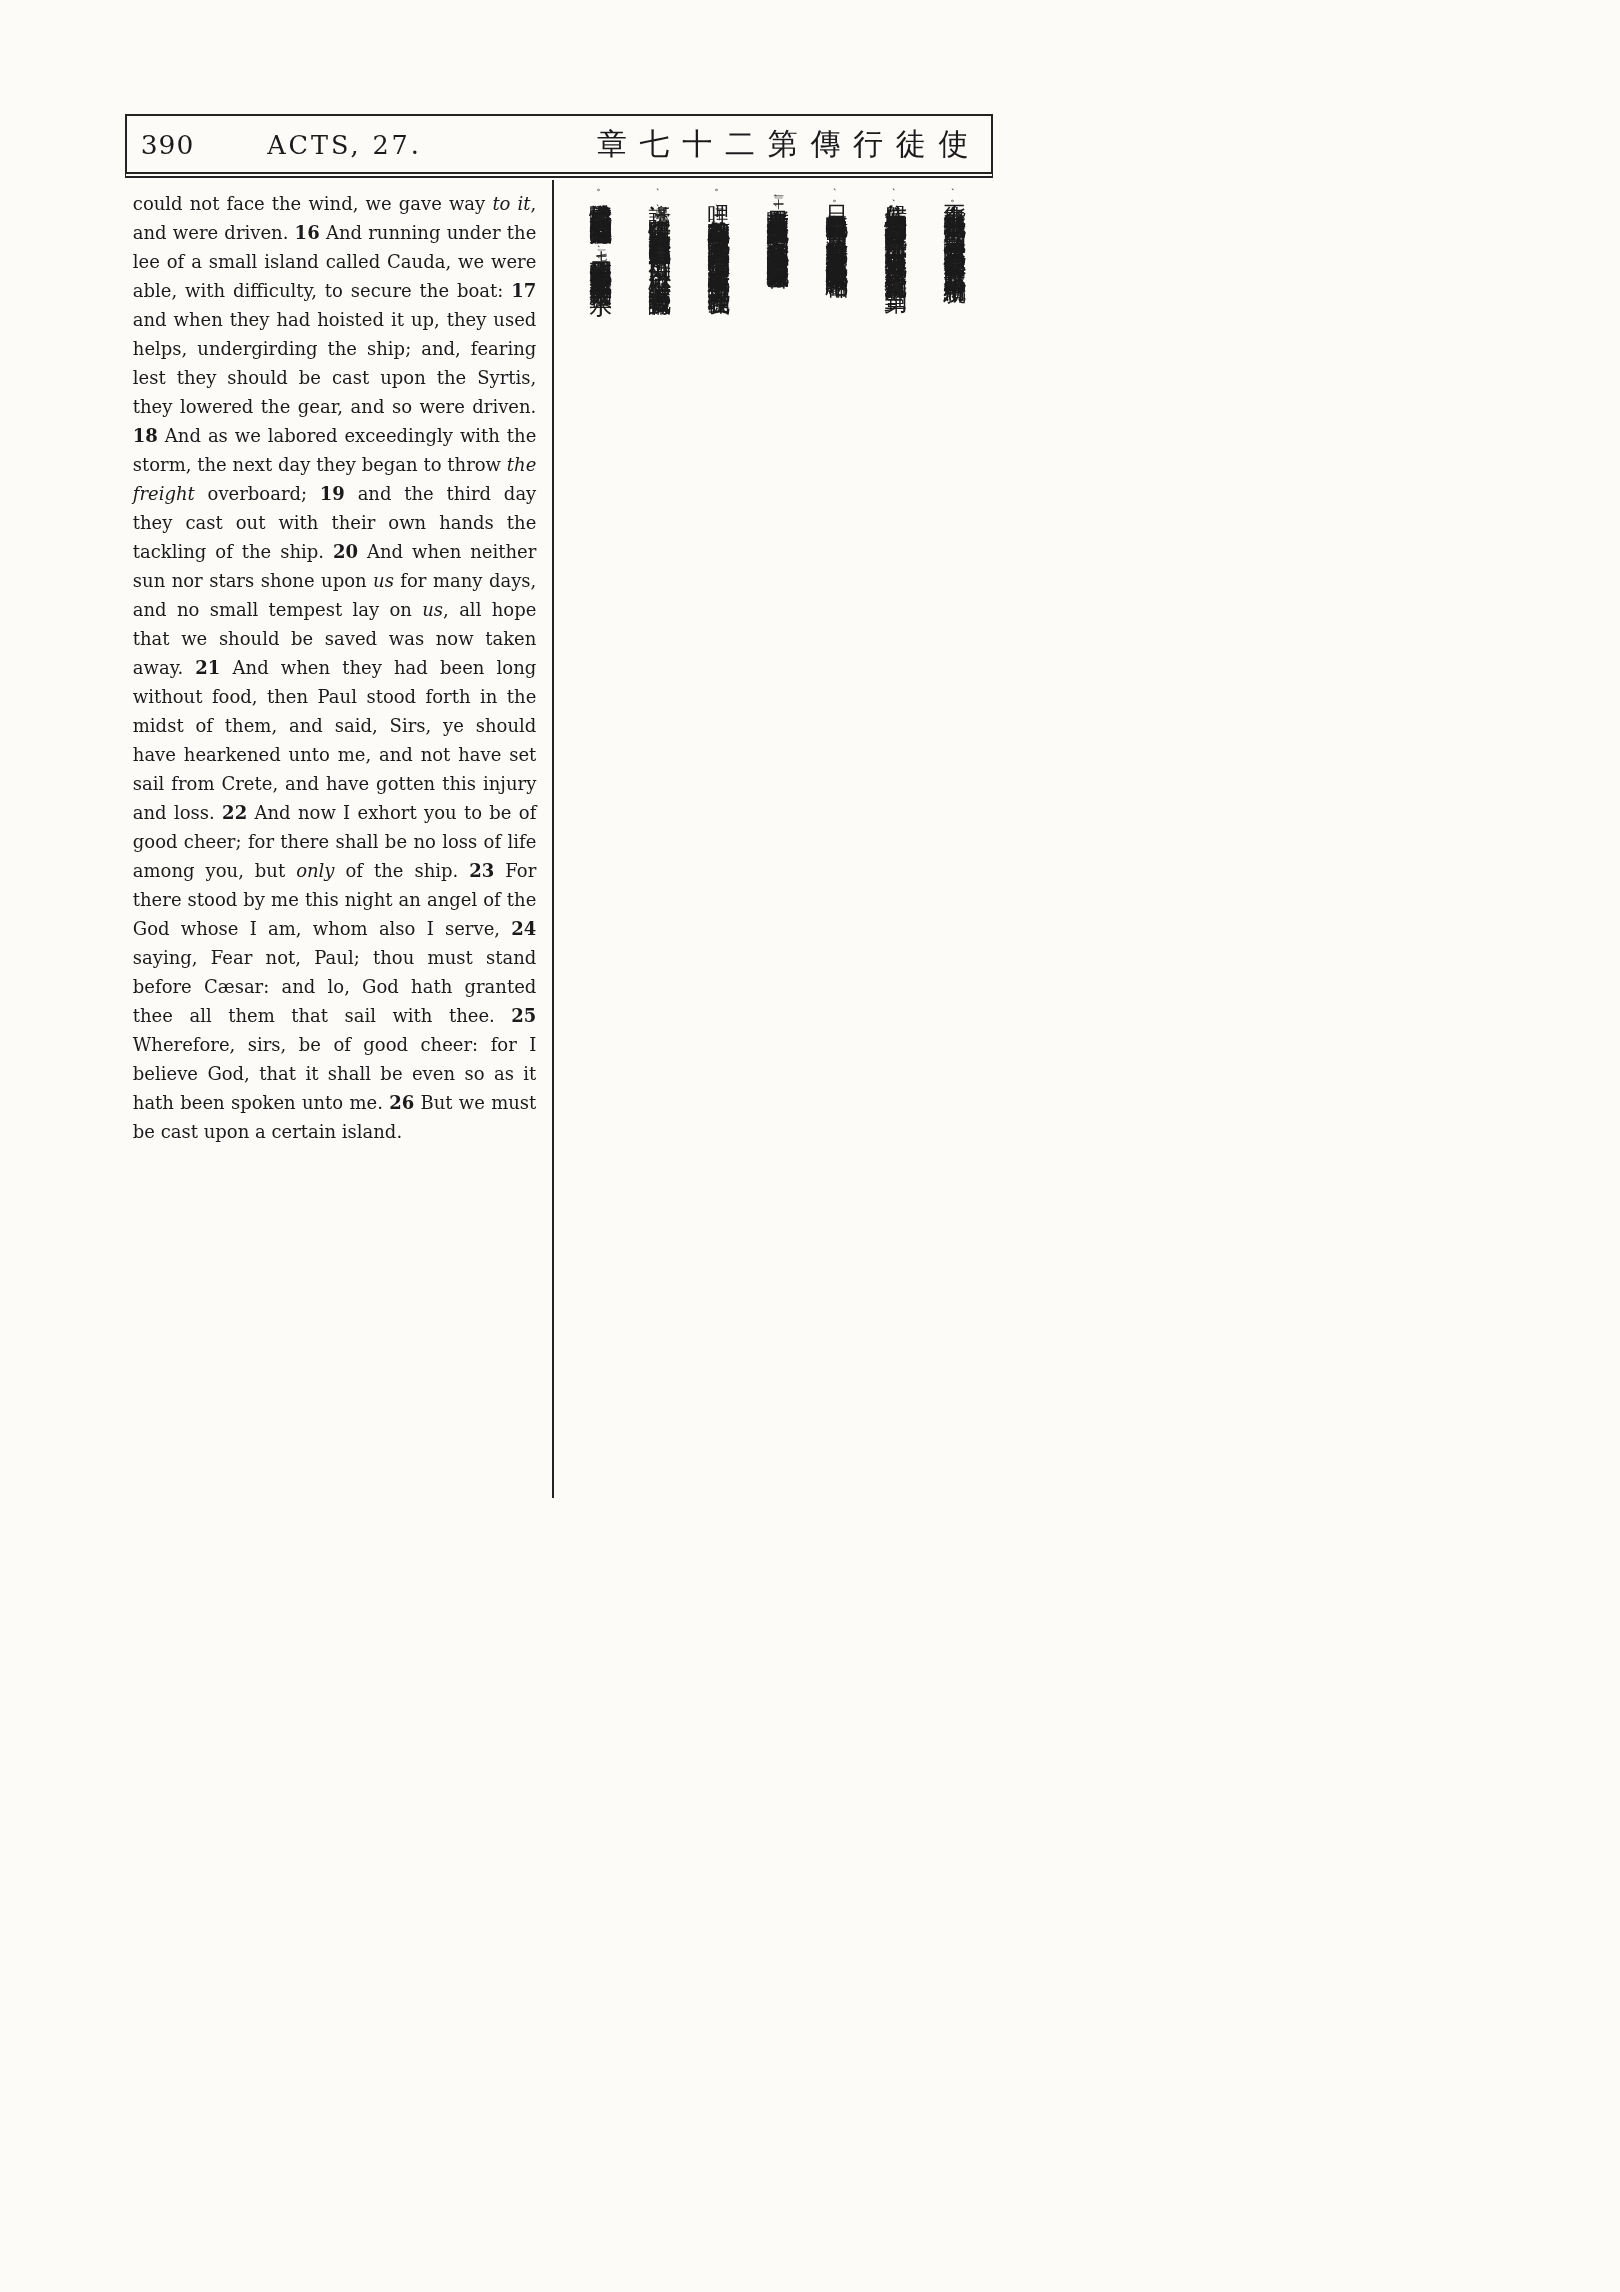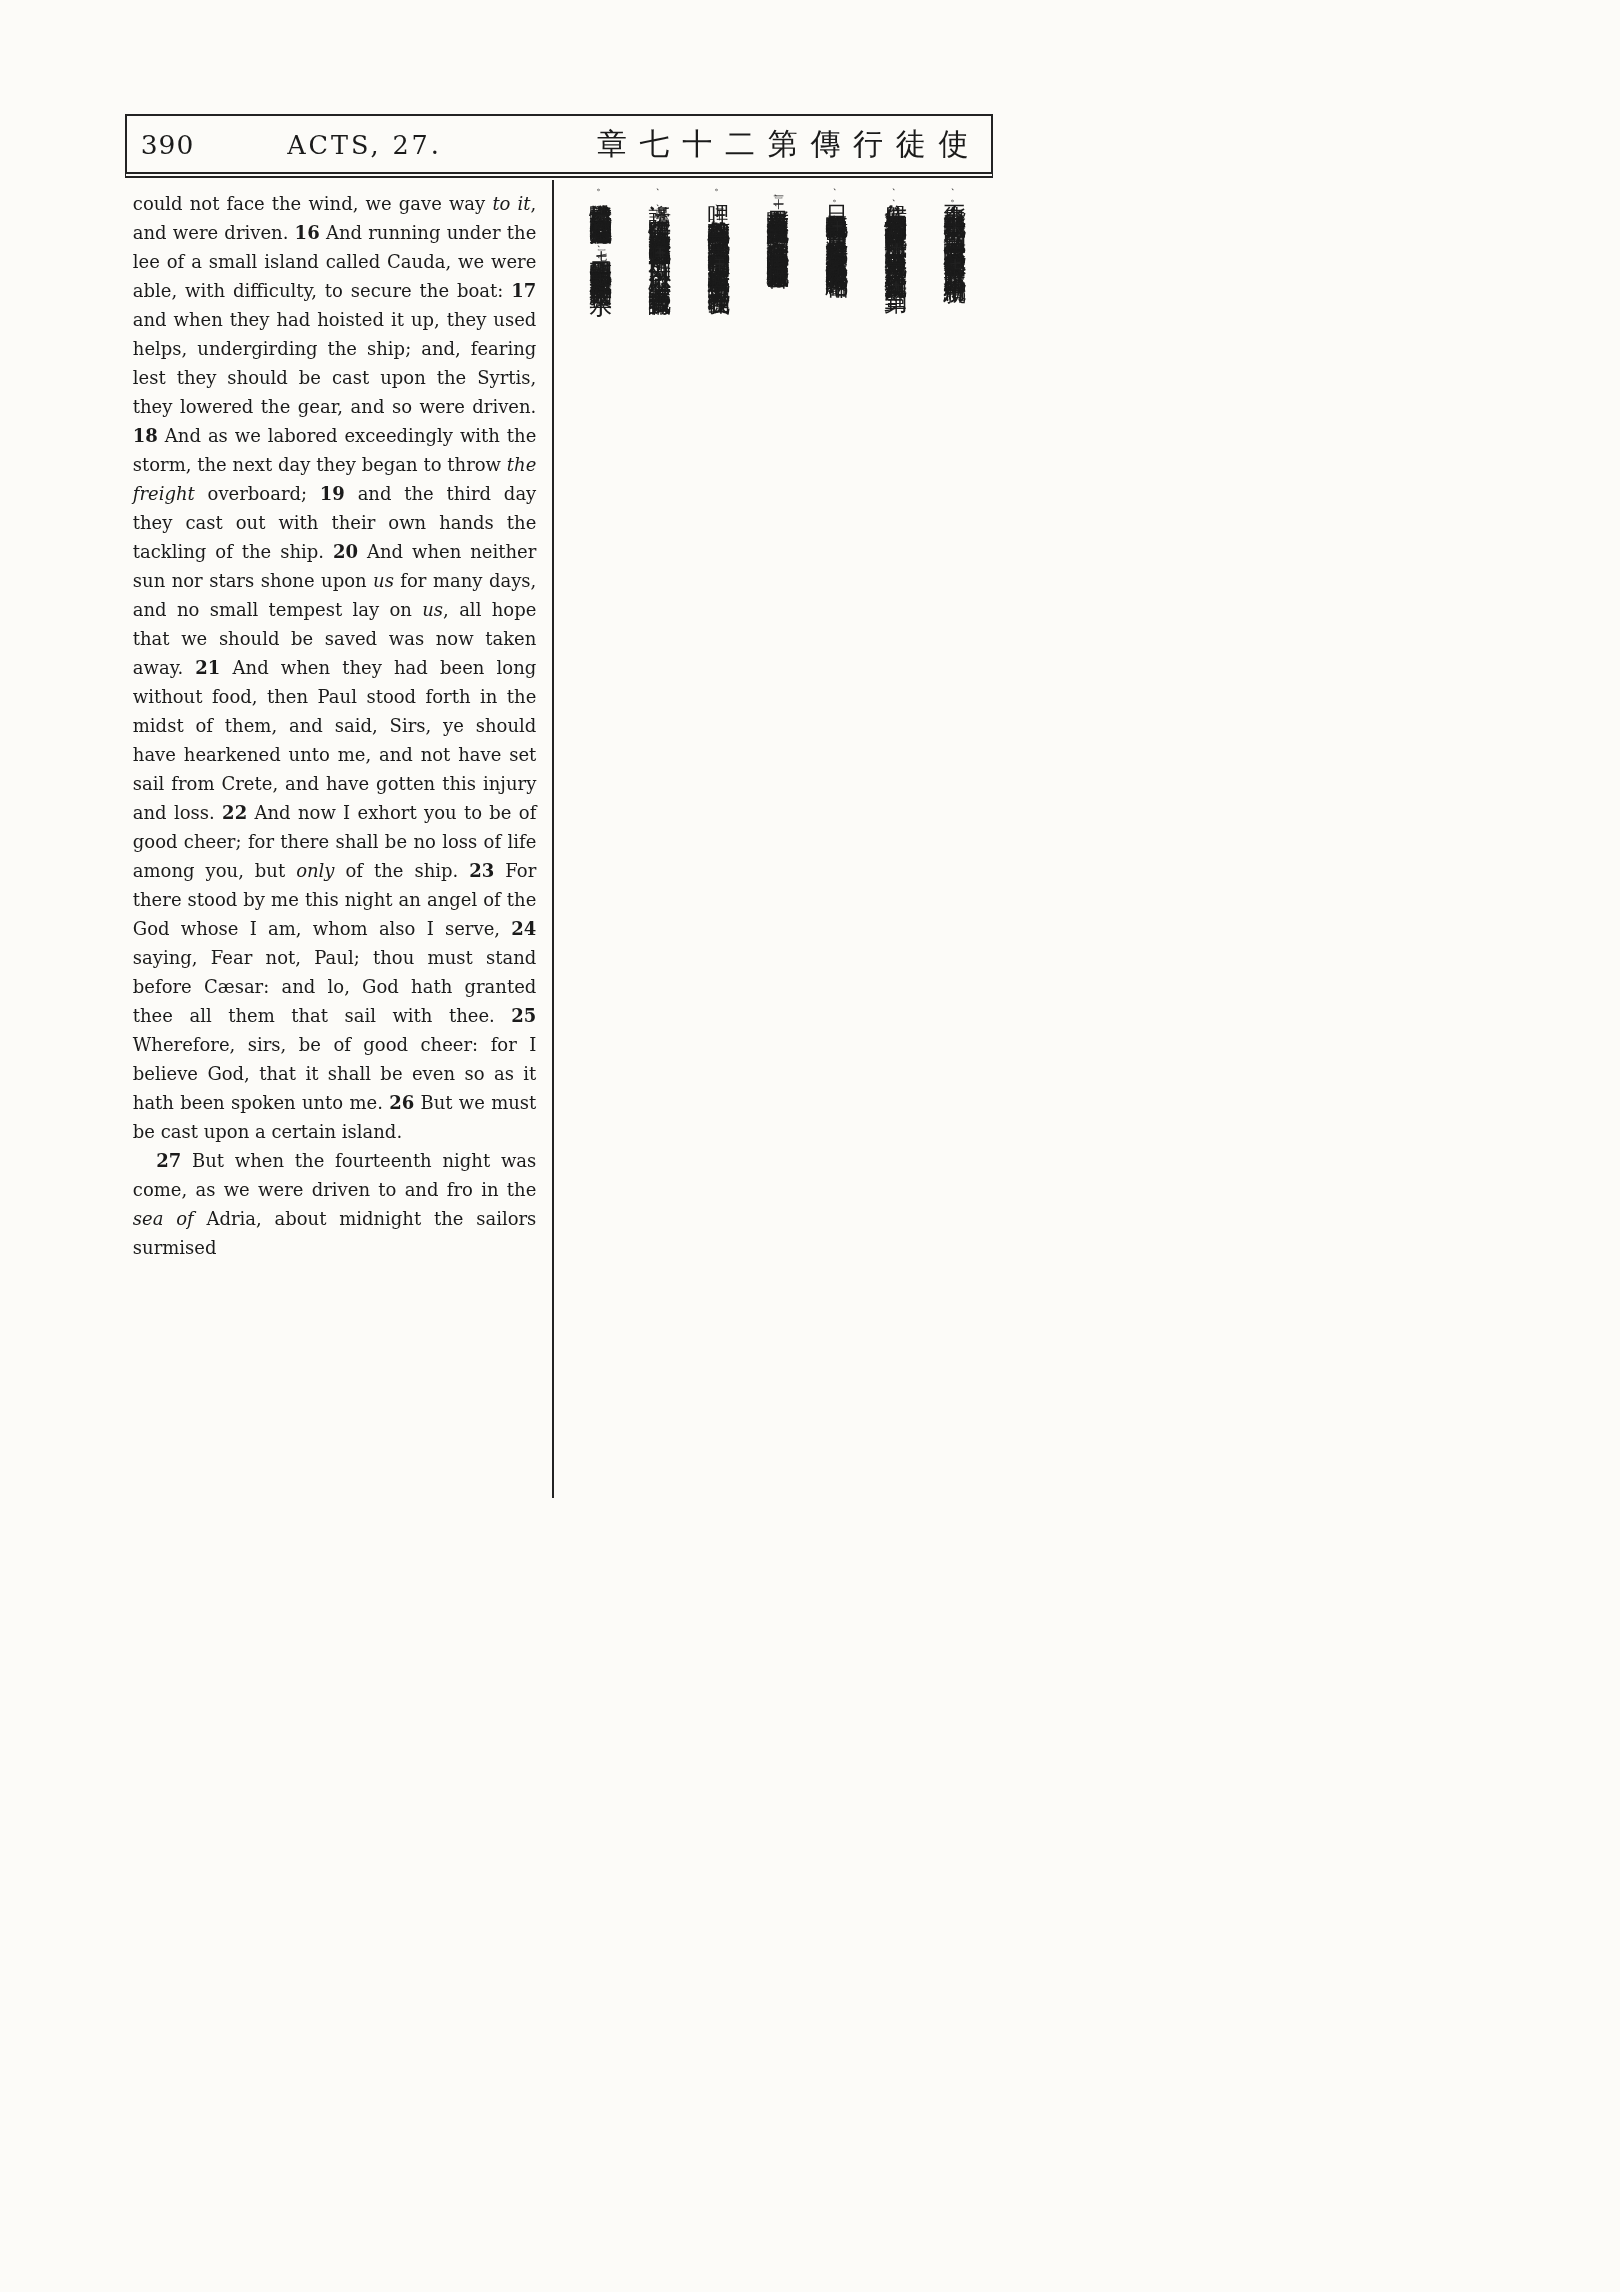--- a/index.html
+++ b/index.html
@@ -11,21 +11,20 @@
   }
   .page-inner { position:absolute; left:125px; top:114px; width:868px; }
 
   .header {
     display:flex; align-items:baseline;
     border-top:2.9px solid #232323;
     border-bottom:6.9px double #232323;
     border-left:2px solid #232323;
     border-right:2px solid #232323;
     padding:7.8px 9.8px 6.9px 13.7px;
-    gap:20px;
   }
   .pgnum { font-size:26.5px; letter-spacing:1px; }
   .ten   { font-size:25.5px; margin-left:73px; letter-spacing:2.9px; }
   .tzh   { margin-left:auto; font-size:30px; font-weight:normal; letter-spacing:12.7px; white-space:nowrap; }
 
   .main { display:flex; height:1318px; margin-top:2px; }
 
   .col-en {
     width:427px; padding:9.8px 15.7px 0 7.8px;
     font-size:18px; line-height:29px; text-align:justify;
@@ -55,21 +54,20 @@
 
   <div class="header">
     <span class="pgnum">390</span>
     <span class="ten">ACTS, 27.</span>
     <span class="tzh">章七十二第傳行徒使</span>
   </div>
 
   <div class="main">
     <div class="col-en">
         <p>could not face the wind, we gave way <span class="it">to it</span>, and were driven. <span class="vnum">16</span> And running under the lee of a small island called Cauda, we were able, with difficulty, to secure the boat: <span class="vnum">17</span> and when they had hoisted it up, they used helps, undergirding the ship; and, fearing lest they should be cast upon the Syrtis, they lowered the gear, and so were driven. <span class="vnum">18</span> And as we labored exceedingly with the storm, the next day they began to throw <span class="it">the freight</span> overboard; <span class="vnum">19</span> and the third day they cast out with their own hands the tackling of the ship. <span class="vnum">20</span> And when neither sun nor stars shone upon <span class="it">us</span> for many days, and no small tempest lay on <span class="it">us</span>, all hope that we should be saved was now taken away. <span class="vnum">21</span> And when they had been long without food, then Paul stood forth in the midst of them, and said, Sirs, ye should have hearkened unto me, and not have set sail from Crete, and have gotten this injury and loss. <span class="vnum">22</span> And now I exhort you to be of good cheer; for there shall be no loss of life among you, but <span class="it">only</span> of the ship. <span class="vnum">23</span> For there stood by me this night an angel of the God whose I am, whom also I serve, <span class="vnum">24</span> saying, Fear not, Paul; thou must stand before Cæsar: and lo, God hath granted thee all them that sail with thee. <span class="vnum">25</span> Wherefore, sirs, be of good cheer: for I believe God, that it shall be even so as it hath been spoken unto me. <span class="vnum">26</span> But we must be cast upon a certain island.</p>
-        <p><span class="vnum">27</span> But when the fourteenth night was come, as we were driven to and fro in the <span class="it">sea of</span> Adria, about midnight the sailors surmised</p>
       </div>
     <div class="divider"></div>
     <div class="col-zh">
         <div class="zh-col">不能自主<span class="punc">、</span>我哋就任風飄蕩<span class="punc">。</span><span class="verse-mark">十六</span>飄到一個海島<span class="punc">、</span>名叫<span class="proper-noun">高大</span>嘅背風岸<span class="punc">、</span>在個處僅僅收得住個隻小艇<span class="punc">、</span><span class="verse-mark">十七</span>既將小艇拉上來<span class="punc">、</span>就用纜綁</div>
         <div class="zh-col">住船底<span class="punc">、</span>又恐怕在<span class="proper-noun">賽耳底</span>沙灘擱淺<span class="punc">、</span>就落嘵帆<span class="punc">、</span>任船隨風飄去<span class="punc">。</span><span class="verse-mark">十八</span>我哋被風浪逼得太緊<span class="punc">、</span>第二日<span class="punc">、</span>衆人就將貨物抌落海<span class="punc">。</span><span class="verse-mark">十九</span>到第三</div>
         <div class="zh-col">日<span class="punc">、</span>佢哋又親手將船上嘅器具抌去<span class="punc">。</span><span class="verse-mark">二十</span>日頭共星辰<span class="punc">、</span>好多日都唔見顯露<span class="punc">、</span>又有狂風大浪催逼<span class="punc">、</span>故此我哋得救嘅希望<span class="punc">、</span>都絕嗮咯<span class="punc">。</span></div>
         <div class="zh-col"><span class="verse-mark">二十一</span>衆人多日未有食嘢<span class="punc">、</span><span class="proper-noun">保羅</span>就出來企在佢哋之中話<span class="punc">、</span>列位<span class="punc">、</span>你哋本應聽我講<span class="punc">、</span>唔好離開<span class="proper-noun">革哩底</span><span class="punc">、</span>就免致遭遇噉樣嘅損害破壞</div>
         <div class="zh-col">哩<span class="punc">。</span><span class="verse-mark">二十二</span>如今我勸你哋放心<span class="punc">、</span>你哋嘅生命<span class="punc">、</span>一個都唔喪失<span class="punc">、</span>獨係喪失呢隻船唧<span class="punc">。</span><span class="verse-mark">二十三</span>因我所屬所事奉嘅上帝<span class="punc">、</span>佢嘅使者<span class="punc">、</span>昨晚企在我側</div>
         <div class="zh-col">邊話<span class="punc">、</span><span class="verse-mark">二十四</span><span class="proper-noun">保羅</span>唔使慌<span class="punc">、</span>你必定企在<span class="proper-noun">該撒</span>面前<span class="punc">、</span>而且上帝將同船嘅人都賜過你<span class="punc">。</span><span class="verse-mark">二十五</span>所以列位<span class="punc">、</span>可以放心<span class="punc">、</span>我信上帝<span class="punc">、</span>佢對我噉樣講嘅<span class="punc">、</span></div>
         <div class="zh-col">事情亦必定噉樣成就<span class="punc">。</span><span class="verse-mark">二十六</span>但我哋必要擱在一個海島咯<span class="punc">。</span><span class="circle">○</span><span class="verse-mark">二十七</span>到嘵第十四日個晚<span class="punc">、</span>船在<span class="proper-noun">亞底亞</span>海飄來飄去<span class="punc">、</span>大約半夜時候<span class="punc">、</span>水手</div>

